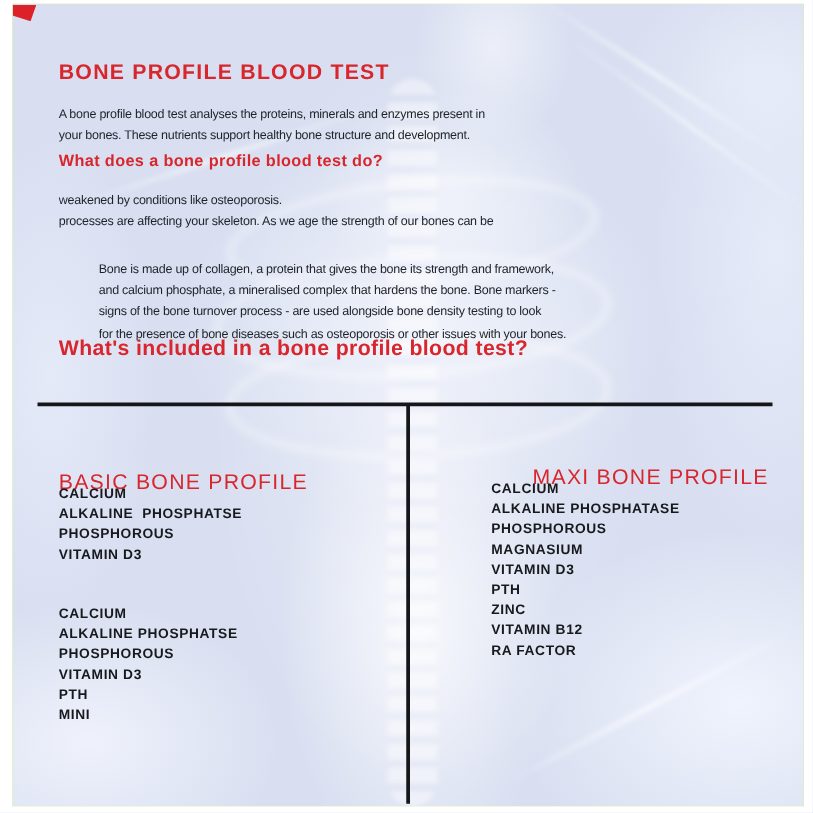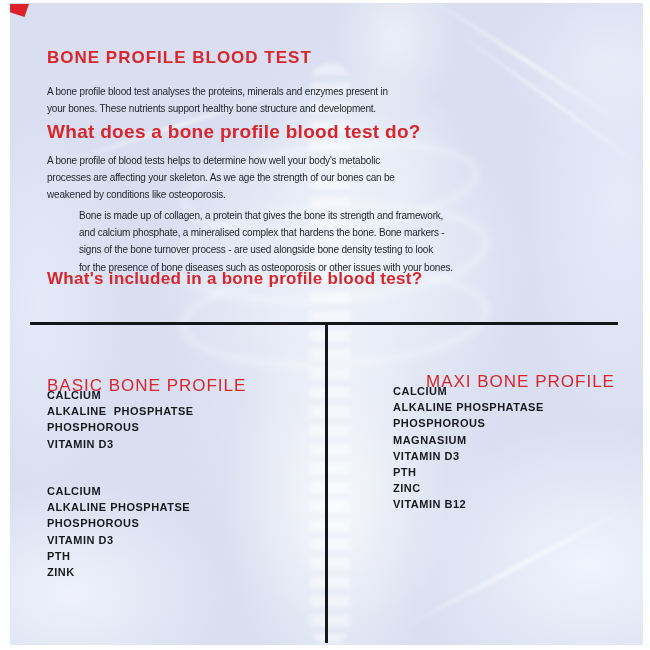--- a/index.html
+++ b/index.html
@@ -46,21 +46,21 @@
   
   .corner-mark{
     position:absolute;left:0;top:1px;width:19px;height:13px;
     background:#dd2128;
     clip-path:polygon(0 0,100% 0,76% 100%,0 64%);
   }
 
   
   .red{color:#d8262c;font-weight:bold;margin:0;position:absolute;white-space:nowrap;}
   .title{left:37px;top:45px;font-size:17px;letter-spacing:1px;}
-  .h2a{left:37px;top:118px;font-size:19px;letter-spacing:.3px;}
+  .h2a{left:37px;top:118px;font-size:13px;letter-spacing:.3px;}
   .h2b{left:37px;top:266px;font-size:17px;letter-spacing:.3px;}
 
   .para{position:absolute;left:37px;color:#1e2228;font-weight:normal;
         font-size:10px;line-height:17.2px;letter-spacing:-.2px;}
   .para .ln{white-space:pre;}
   .p1{top:80px;}
   .p2{top:149px;}
   .p3{top:204px;margin-left:32px;}
 
   .divider-h{position:absolute;left:20px;top:319px;width:588px;height:3px;background:#15161a;}
@@ -100,23 +100,22 @@
   <h1 class="red title">BONE PROFILE BLOOD TEST</h1>
 
   <div class="para p1">
     <div class="ln">A bone profile blood test analyses the proteins, minerals and enzymes present in</div>
     <div class="ln">your bones. These nutrients support healthy bone structure and development.</div>
   </div>
 
   <h2 class="red h2a">What does a bone profile blood test do?</h2>
 
   <div class="para p2">
-    <div class="ln">A bone profile of blood tests helps to determine how well your body's metabolic</div>
+    <div class="ln">weakened by conditions like osteoporosis.</div>
     <div class="ln">processes are affecting your skeleton. As we age the strength of our bones can be</div>
-    <div class="ln">weakened by conditions like osteoporosis.</div>
   </div>
 
   <div class="para p3">
     <div class="ln">Bone is made up of collagen, a protein that gives the bone its strength and framework,</div>
     <div class="ln">and calcium phosphate, a mineralised complex that hardens the bone. Bone markers -</div>
     <div class="ln">signs of the bone turnover process - are used alongside bone density testing to look</div>
     <div class="ln">for the presence of bone diseases such as osteoporosis or other issues with your bones.</div>
   </div>
 
   <h2 class="red h2b">What's included in a bone profile blood test?</h2>
@@ -131,28 +130,29 @@
     <div class="item">PHOSPHOROUS</div>
     <div class="item">VITAMIN D3</div>
   </div>
 
   <div class="items it-mini">
     <div class="item">CALCIUM</div>
     <div class="item">ALKALINE PHOSPHATSE</div>
     <div class="item">PHOSPHOROUS</div>
     <div class="item">VITAMIN D3</div>
     <div class="item">PTH</div>
-    <div class="item">ZINK</div>
+    <div class="item">MINI</div>
   </div>
 
   <h3 class="col-heading ch-maxi">MAXI BONE PROFILE</h3>
   <div class="items it-maxi">
     <div class="item">CALCIUM</div>
     <div class="item">ALKALINE PHOSPHATASE</div>
     <div class="item">PHOSPHOROUS</div>
     <div class="item">MAGNASIUM</div>
     <div class="item">VITAMIN D3</div>
     <div class="item">PTH</div>
     <div class="item">ZINC</div>
     <div class="item">VITAMIN B12</div>
+    <div class="item">RA FACTOR</div>
   </div>
 
 </div>
 
 </body></html>

